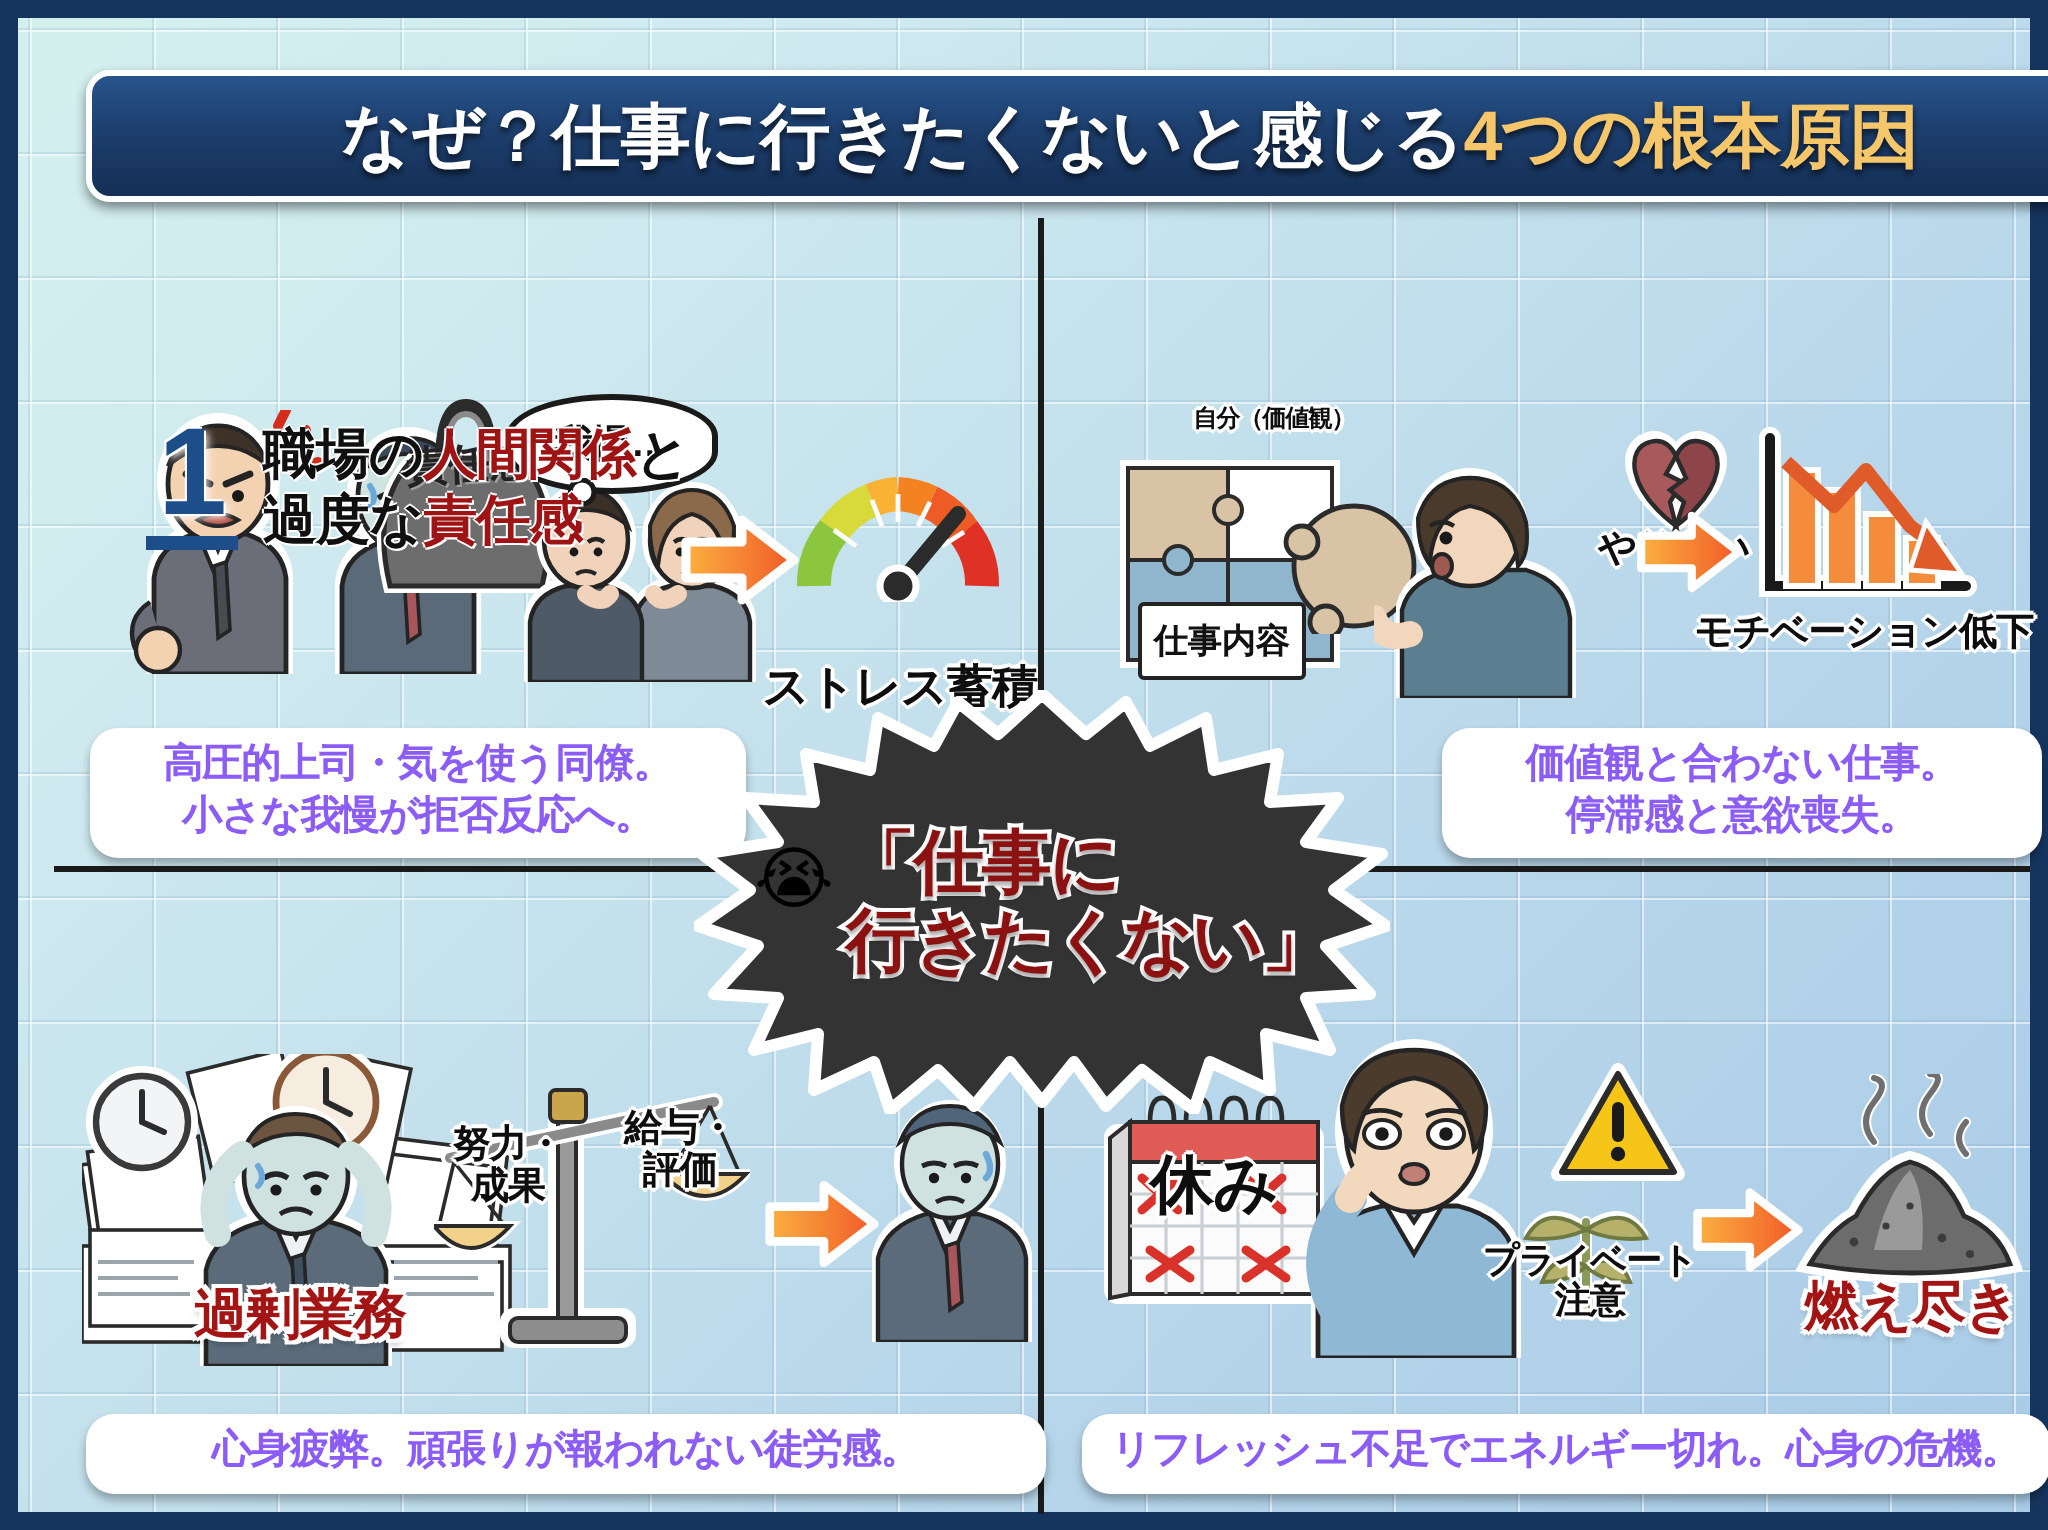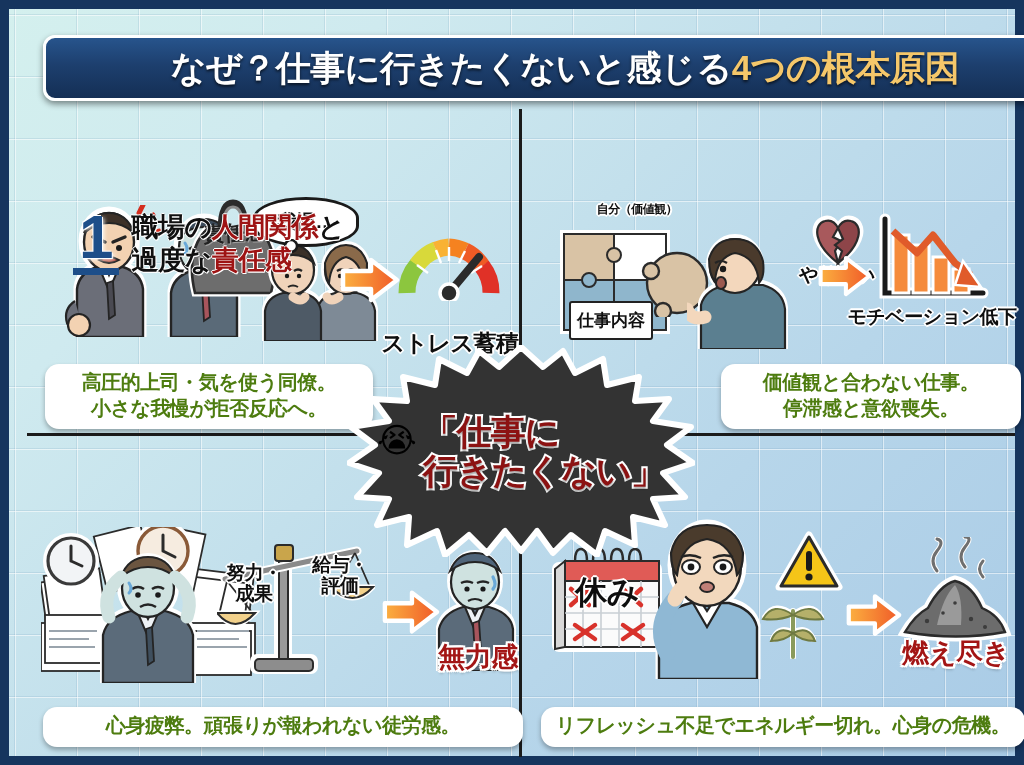--- a/index.html
+++ b/index.html
@@ -90,21 +90,21 @@
 
   
   .caption {
     position: absolute;
     background: #ffffff;
     border-radius: 14px;
     box-shadow: 0 3px 5px rgba(0,0,0,.3);
     padding: 6px 14px 8px 14px;
     text-align: center;
     font-size: 20px; font-weight: bold; line-height: 1.28;
-    color: #4d7c0f; letter-spacing: -.5px;
+    color: #8b5cf6; letter-spacing: -.5px;
     white-space: pre-line;
     z-index: 4;
   }
   #cap1 { left: 36px;  top: 355px; width: 300px; }
   #cap2 { left: 712px; top: 355px; width: 272px; }
   #cap3 { left: 34px;  top: 698px; width: 452px; }
   #cap4 { left: 532px; top: 698px; width: 456px; }
 
   
   #burst {
@@ -454,20 +454,21 @@
         <path d="M45 42 Q51 38 57 42" stroke="#242424" stroke-width="2.6" fill="none"></path>
         <path d="M77 42 Q71 38 65 42" stroke="#242424" stroke-width="2.6" fill="none"></path>
         <circle cx="51" cy="48" r="2.8" fill="#1a1a1a"></circle>
           <circle cx="71" cy="48" r="2.8" fill="#1a1a1a"></circle>
         <path d="M53 60 Q61 55 69 60" stroke="#242424" stroke-width="2.4" fill="none"></path>
         <path d="M22 70 Q14 46 34 30" stroke="#cfe2e0" stroke-width="13" fill="none" stroke-linecap="round"></path>
         <path d="M100 70 Q108 46 88 30" stroke="#cfe2e0" stroke-width="13" fill="none" stroke-linecap="round"></path>
         <path d="M42 36 q4 6 0 10" stroke="#6aa9d8" stroke-width="3" fill="none" stroke-linecap="round"></path>
       </svg>
     </div>
+    <div class="lbl lbl-red" style="left:34px; top:206px; width:170px; font-size:27px;">過剰業務</div>
 
     <div class="sticker" style="left:186px; top:94px;">
       <svg width="158" height="146" viewBox="0 0 158 146">
         <g stroke="#fff" stroke-width="6" fill="#fff">
           <rect x="60" y="20" width="12" height="110"></rect>
           <rect x="36" y="126" width="62" height="14" rx="4"></rect>
         </g>
         <rect x="62" y="20" width="9" height="108" fill="#9a9a9a" stroke="#2b2b2b" stroke-width="2"></rect>
         <rect x="38" y="128" width="58" height="12" rx="4" fill="#8d8d8d" stroke="#2b2b2b" stroke-width="2"></rect>
         <path d="M8 48 L140 20" stroke="#fff" stroke-width="9" stroke-linecap="round"></path>
@@ -512,21 +513,20 @@
         <ellipse cx="48" cy="37" rx="24" ry="27" fill="#cfe2e0" stroke="#242424" stroke-width="2.2"></ellipse>
         <path d="M23 26 Q30 8 48 8 Q66 8 73 26 Q62 17 48 17 Q34 17 23 26 Z" fill="#50657a" stroke="#242424" stroke-width="2"></path>
         <path d="M34 38 Q40 35 46 38" stroke="#242424" stroke-width="2.4" fill="none"></path>
         <path d="M62 38 Q56 35 50 38" stroke="#242424" stroke-width="2.4" fill="none"></path>
         <circle cx="40" cy="44" r="2.6" fill="#1a1a1a"></circle>
           <circle cx="56" cy="44" r="2.6" fill="#1a1a1a"></circle>
         <path d="M41 56 Q48 52 55 56" stroke="#242424" stroke-width="2.2" fill="none"></path>
         <path d="M66 32 q4 8 0 12" stroke="#6aa9d8" stroke-width="3.2" fill="none" stroke-linecap="round"></path>
       </svg>
     </div>
-    <div class="lbl lbl-red" style="left:384px; top:206px; width:126px; font-size:27px;">無力感</div>
 
   </div>
 
   <div class="quad" id="q4">
 
     <div class="sticker" style="left:12px; top:110px;">
       <svg width="116" height="108" viewBox="0 0 116 108">
         <rect x="6" y="18" width="104" height="84" rx="4" fill="#fff" stroke="#fff" stroke-width="6"></rect>
         <path d="M6 22 L16 14 L16 100 L6 102 Z" fill="#d8d8d8" stroke="#2b2b2b" stroke-width="2"></path>
         <rect x="16" y="14" width="94" height="20" fill="#e05b56" stroke="#2b2b2b" stroke-width="2"></rect>
@@ -604,20 +604,22 @@
           <path d="M42 72 L42 26"></path>
         </g>
         <g fill="#b5b06a" stroke="#6f7a42" stroke-width="2">
           <path d="M42 30 Q22 16 12 34 Q28 36 42 30 Z"></path>
           <path d="M42 30 Q62 16 72 34 Q56 36 42 30 Z"></path>
           <path d="M42 48 Q26 40 20 56 Q34 56 42 48 Z"></path>
           <path d="M42 48 Q58 40 64 56 Q50 56 42 48 Z"></path>
         </g>
       </svg>
     </div>
+    <div class="lbl lbl-dark" style="left:196px; top:184px; width:124px; font-size:18px;">プライベート
+注意</div>
 
     <div class="sticker" style="left:308px; top:154px;">
       <svg width="58" height="48" viewBox="0 0 62 50">
         <defs>
             <linearGradient id="ar4" x1="0" y1="0" x2="1" y2="0">
               <stop offset="0" stop-color="#fbb040"></stop>
               <stop offset="1" stop-color="#f05a28"></stop>
             </linearGradient>
           </defs>
         <path d="M4 16 L32 16 L32 5 L58 25 L32 45 L32 34 L4 34 Z" fill="url(#ar4)" stroke="#fff" stroke-width="4.5" stroke-linejoin="round"></path>

